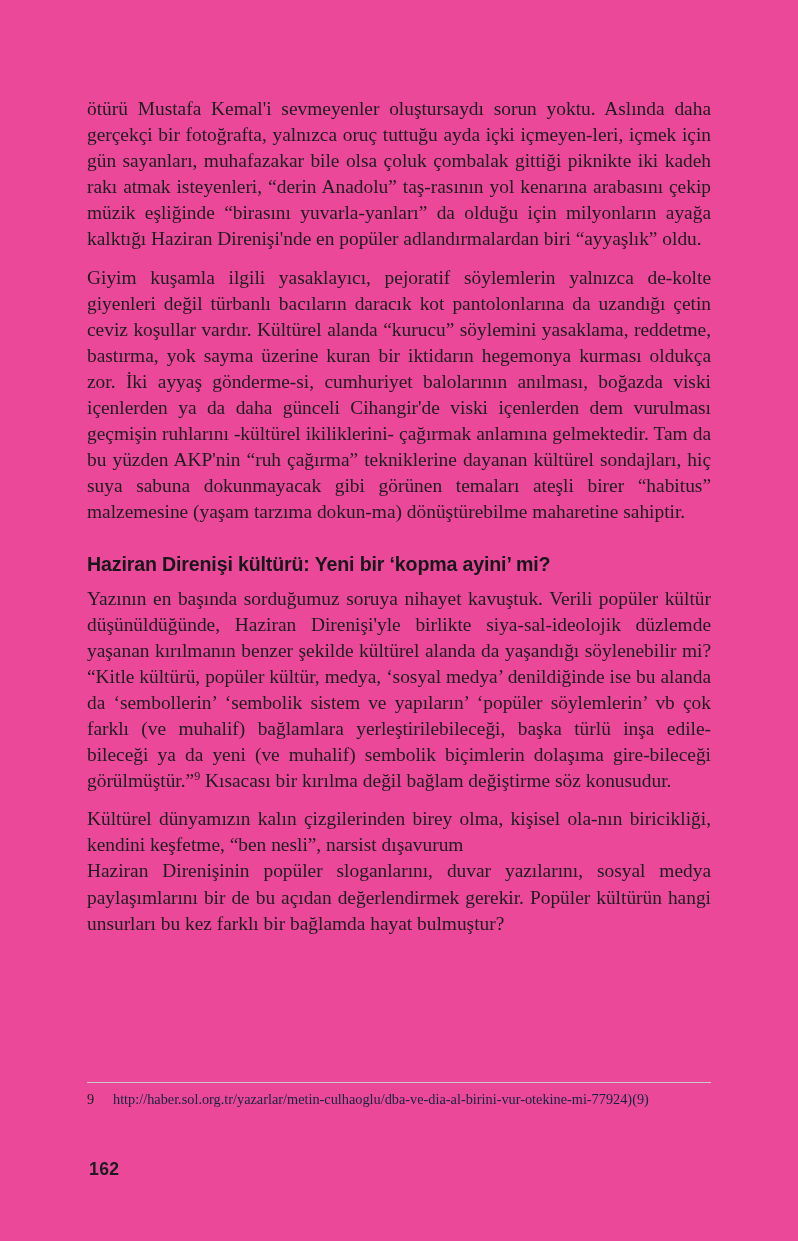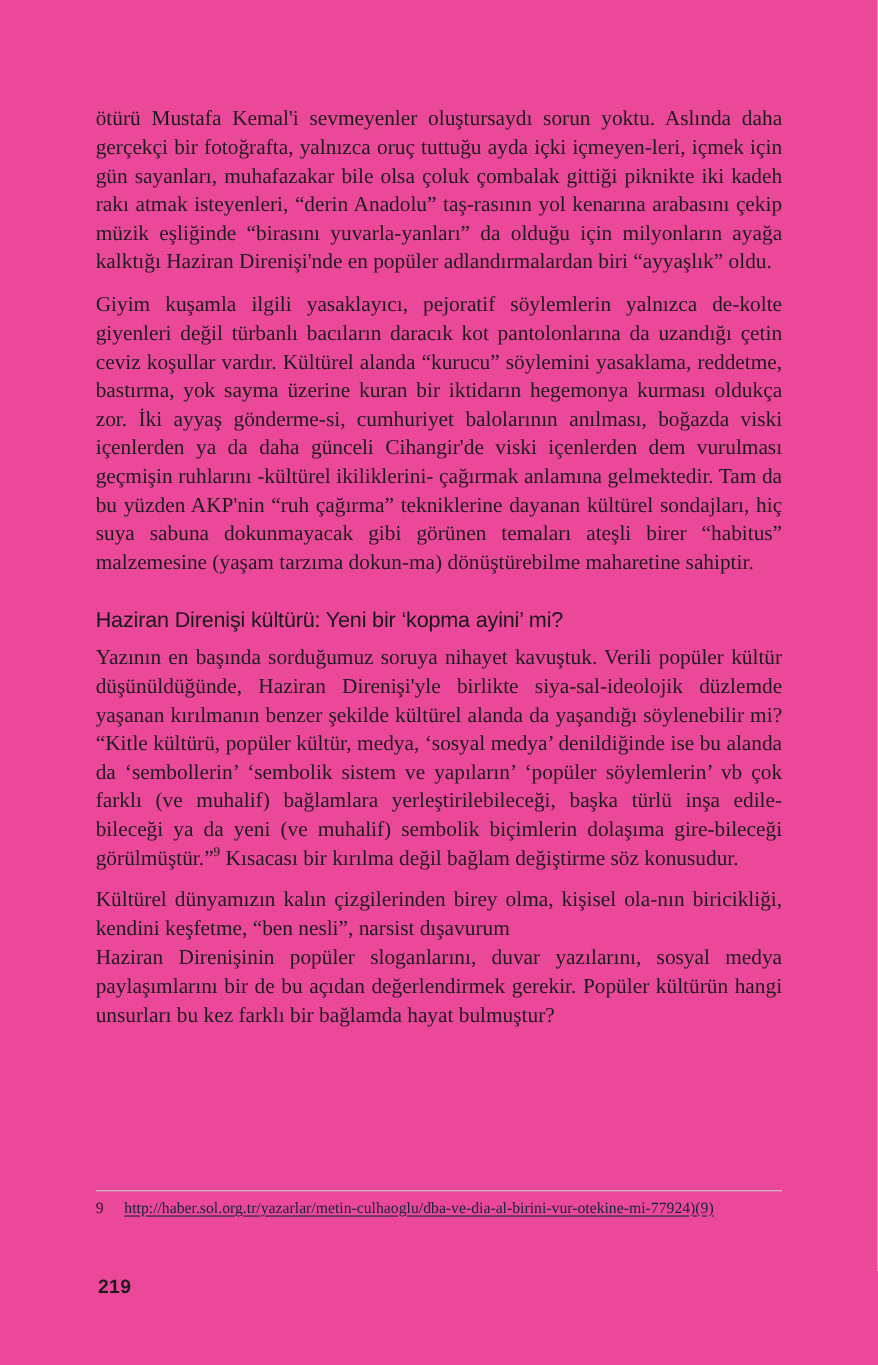--- a/index.html
+++ b/index.html
@@ -32,21 +32,21 @@
     hyphens: manual;
     -webkit-hyphens: manual;
   }
   p.body-par.last-of-block {
     margin-bottom: 0;
   }
   h2.section-heading {
     margin: 25px 0 9px 0;
     font-family: "Liberation Sans", "DejaVu Sans", sans-serif;
     font-size: 19.6px;
-    font-weight: normal;
+    font-weight: bold;
     line-height: 26px;
     color: #17171b;
     letter-spacing: -0.15px;
   }
   sup.footnote-ref {
     font-size: 0.62em;
     vertical-align: super;
     line-height: 0;
   }
   .footnote-area {
@@ -68,21 +68,20 @@
     color: #1c1c20;
     text-align: justify;
   }
   .footnote-num {
     display: inline-block;
     width: 26px;
     color: #1c1c20;
   }
   .footnote-link {
     color: #10243f;
-    text-decoration: underline;
     text-underline-offset: 2px;
     word-break: break-all;
   }
   .page-number {
     position: absolute;
     left: 89px;
     top: 1159px;
     font-family: "Liberation Sans", "DejaVu Sans", sans-serif;
     font-size: 17.6px;
     font-weight: bold;
@@ -109,15 +108,15 @@
 
     <p class="body-par">Haziran Direnişinin popüler sloganlarını, duvar yazılarını, sosyal medya paylaşımlarını bir de bu açıdan değerlendirmek gerekir. Popüler kültürün hangi unsurları bu kez farklı bir bağlamda hayat bulmuştur?</p>
 
   </div>
 
   <div class="footnote-area">
     <div class="footnote-rule"></div>
     <div class="footnote-line"><span class="footnote-num">9</span><span class="footnote-link">http://haber.sol.org.tr/yazarlar/metin-culhaoglu/dba-ve-dia-al-birini-vur-otekine-mi-77924)(9)</span></div>
   </div>
 
-  <div class="page-number">219</div>
+  <div class="page-number">162</div>
 
 </div>
 
 </body></html>

